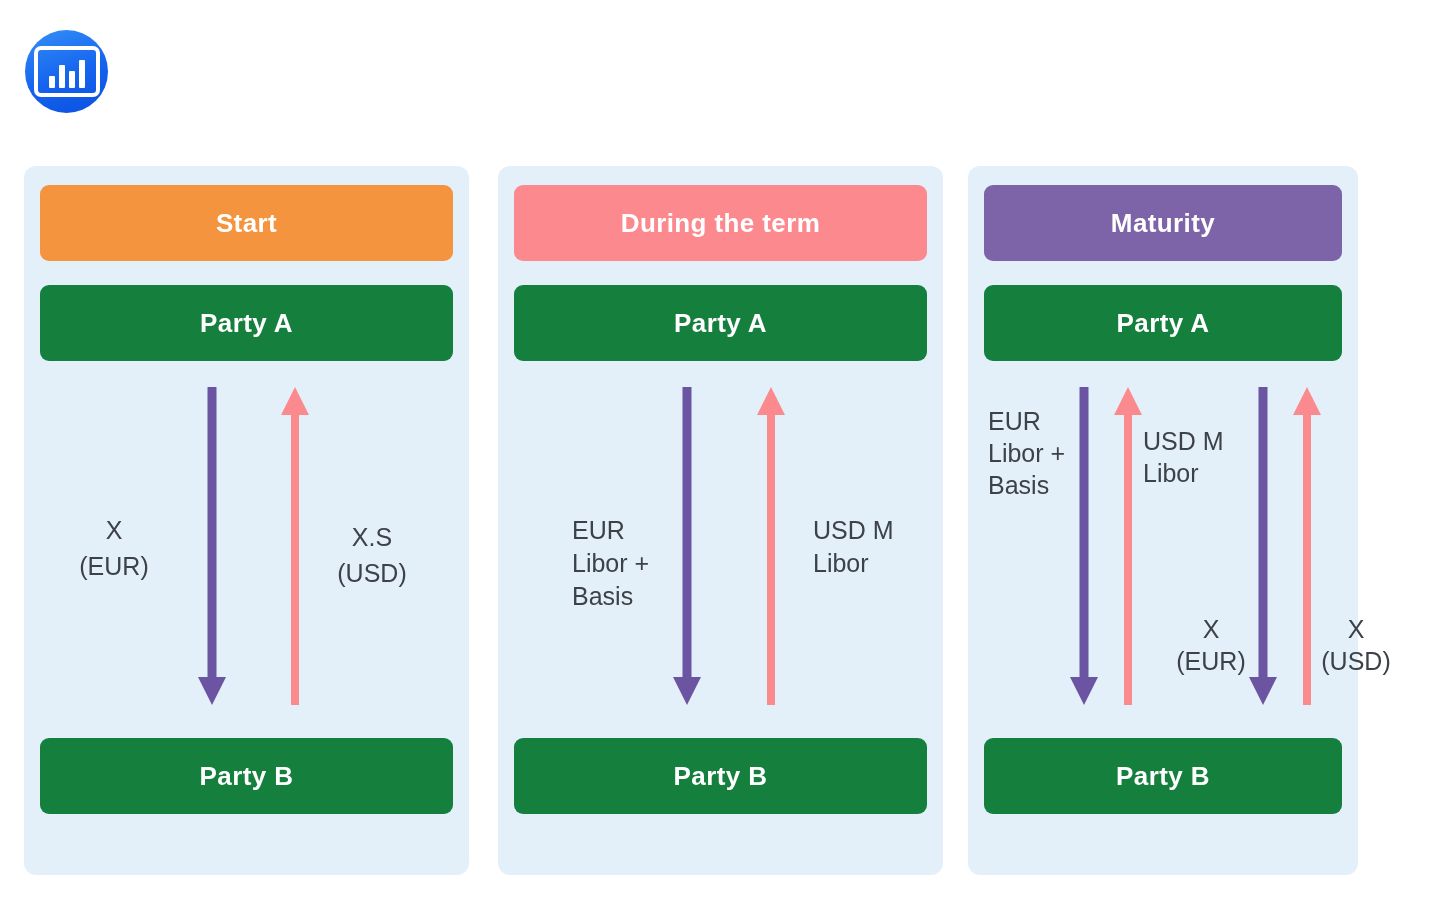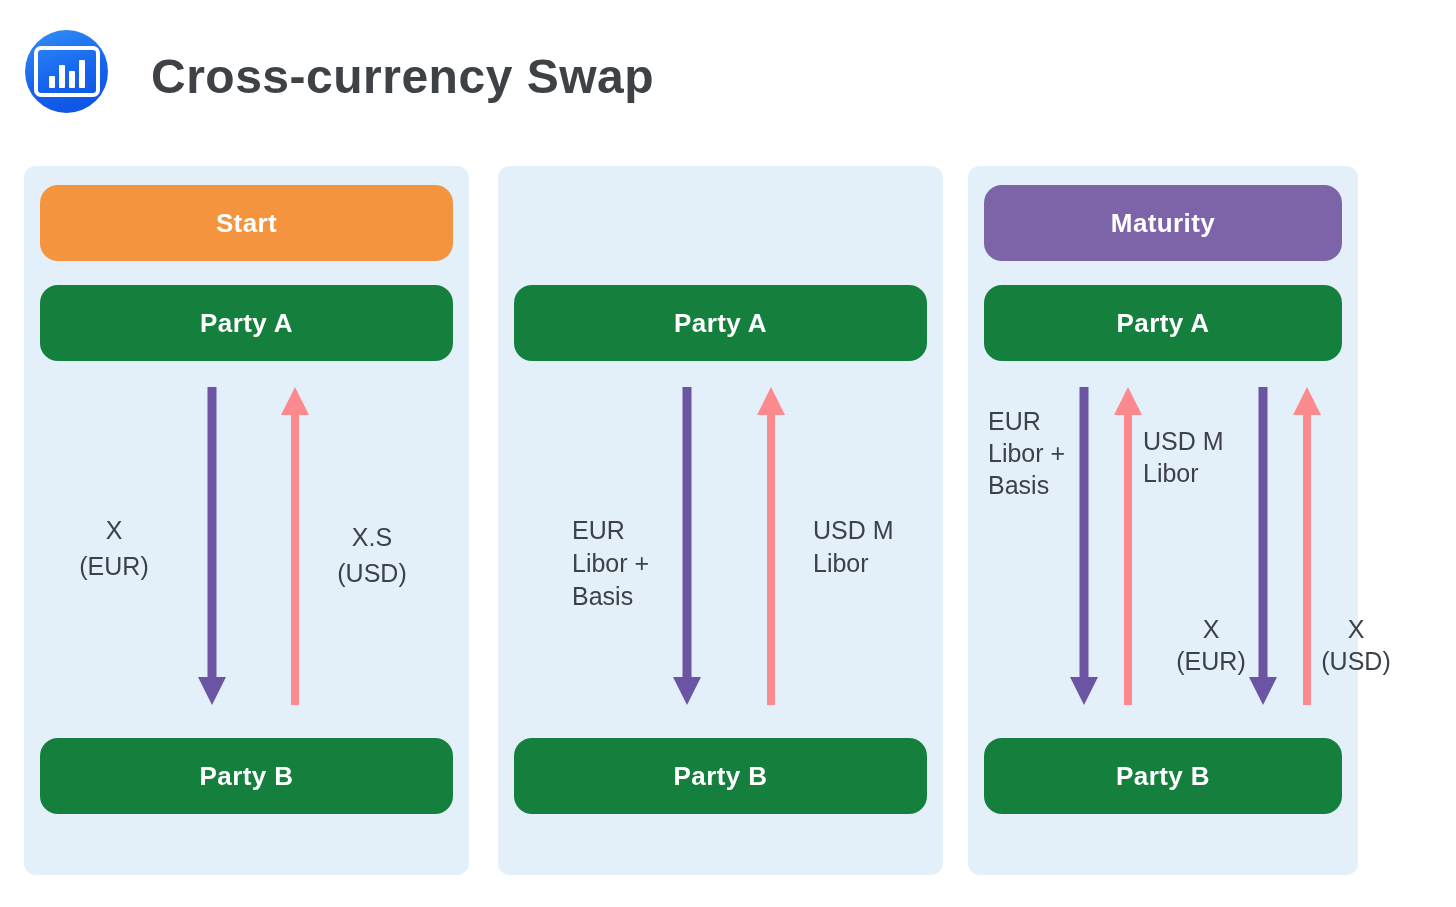--- a/index.html
+++ b/index.html
@@ -28,21 +28,21 @@
     font-size:48px;font-weight:700;color:#3e4247;letter-spacing:0.5px;
     white-space:nowrap;
   }
   
   .panel{
     position:absolute;top:166px;height:709px;width:445px;
     background:#e3f0fa;border-radius:12px;
   }
   .p1{left:24px}.p2{left:498px}.p3{left:968px;width:390px}
   .box{
-    position:absolute;left:16px;right:16px;height:76px;border-radius:18px;
+    position:absolute;left:16px;right:16px;height:76px;border-radius:9px;
     display:flex;align-items:center;justify-content:center;
     color:#ffffff;font-size:26px;font-weight:700;letter-spacing:0.4px;
   }
   .stage{top:19px}
   .party-top{top:119px}
   .party-bottom{top:572px}
   .bg-orange{background:#f5943f}
   .bg-pink{background:#fc898e}
   .bg-purple{background:#7d63a7}
   .bg-blue{background:#15803d}
@@ -72,21 +72,20 @@
 <div class="canvas">
 
   <div class="logo-circle">
     <div class="chart-frame">
       <div class="chart-bar b1"></div>
       <div class="chart-bar b2"></div>
       <div class="chart-bar b3"></div>
       <div class="chart-bar b4"></div>
     </div>
   </div>
-  <div class="page-title">Cross-currency Swap</div>
 
   <div class="panel p1">
     <div class="box stage bg-orange">Start</div>
     <div class="box party-top bg-blue">Party A</div>
 
     <div class="arrow purple down" style="left:174px;">
       <div class="shaft"></div>
         <div class="head"></div>
     </div>
     <div class="arrow pink up" style="left:257px;">
@@ -100,20 +99,21 @@
     </div>
     <div class="flow-label center" style="left:278px;top:353px;width:140px;line-height:36px;">
       <div>X.S</div>
       <div>(USD)</div>
     </div>
 
     <div class="box party-bottom bg-blue">Party B</div>
   </div>
 
   <div class="panel p2">
+    <div class="box stage bg-pink">During the term</div>
     <div class="box party-top bg-blue">Party A</div>
 
     <div class="arrow purple down" style="left:175px;">
       <div class="shaft"></div>
         <div class="head"></div>
     </div>
     <div class="arrow pink up" style="left:259px;">
       <div class="shaft"></div>
         <div class="head"></div>
     </div>

